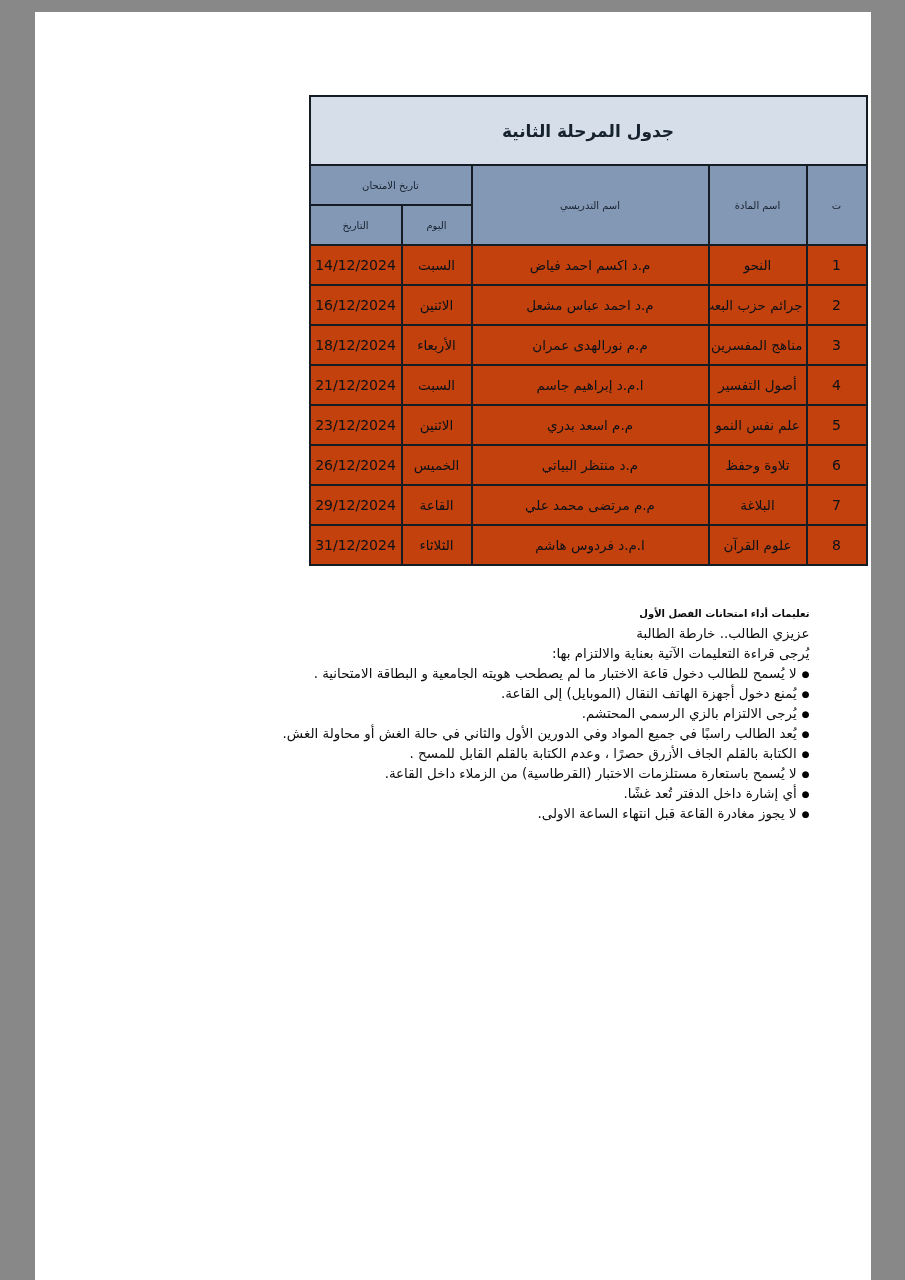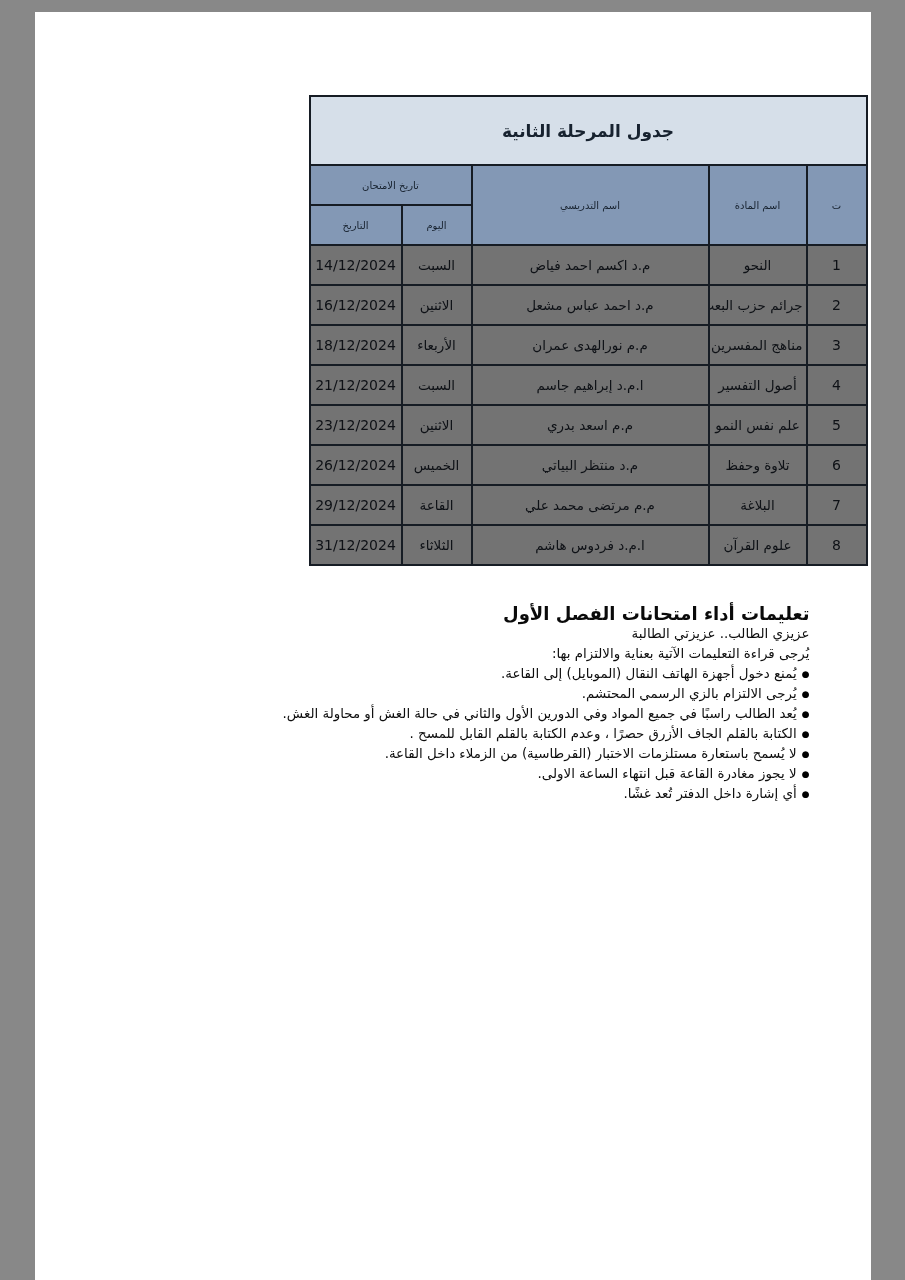--- a/index.html
+++ b/index.html
@@ -52,41 +52,41 @@
   }
   .hdr{
     background:var(--header-bg);
     color:var(--header-text);
     font-size:10px;
     font-weight:500;
     height:40px;
   }
   tbody td{
     height:40px;
-    background:#737373;
+    background:#c2410c;
     color:var(--body-text);
     font-size:13.5px;
   }
   td.c-date{direction:ltr;font-size:14px;}
   td.c-num{font-size:14px;}
 
   
   .instructions{
     position:absolute;
     top:592px;
     right:61px;
     width:770px;
     direction:rtl;
     text-align:right;
     color:#0d0d0d;
     font-size:13.4px;
   }
   .ins-title{
     font-weight:bold;
-    font-size:18px;
+    font-size:10px;
     color:#0a0a0a;
     line-height:20px;
   }
   .ins-line{
     line-height:20px;
   }
   .bullet .dot{
     font-size:9px;
     vertical-align:middle;
     margin-inline-end:5px;
@@ -186,36 +186,37 @@
       <td class="c-subject">علوم القرآن</td>
       <td class="c-instructor">ا.م.د فردوس هاشم</td>
       <td class="c-day">الثلاثاء</td>
       <td class="c-date">31/12/2024</td>
     </tr>
   </tbody>
   </table>
 
   <div class="instructions">
     <div class="ins-title">تعليمات أداء امتحانات الفصل الأول</div>
-    <div class="ins-line">عزيزي الطالب.. عزيزتي الطالبة</div>
+    <div class="ins-line">عزيزي الطالب.. خارطة الطالبة</div>
     <div class="ins-line">يُرجى قراءة التعليمات الآتية بعناية والالتزام بها:</div>
     <div>
 
+    <div class="ins-line bullet"><span class="dot">●</span><span>لا يُسمح للطالب دخول قاعة الاختبار ما لم يصطحب هويته الجامعية و البطاقة الامتحانية .</span></div>
 
 
     <div class="ins-line bullet"><span class="dot">●</span><span>يُمنع دخول أجهزة الهاتف النقال (الموبايل) إلى القاعة.</span></div>
 
 
     <div class="ins-line bullet"><span class="dot">●</span><span>يُرجى الالتزام بالزي الرسمي المحتشم.</span></div>
 
     <div class="ins-line bullet"><span class="dot">●</span><span>يُعد الطالب راسبًا في جميع المواد وفي الدورين الأول والثاني في حالة الغش أو محاولة الغش.</span></div>
 
     <div class="ins-line bullet"><span class="dot">●</span><span>الكتابة بالقلم الجاف الأزرق حصرًا ، وعدم الكتابة بالقلم القابل للمسح .</span></div>
 
     <div class="ins-line bullet"><span class="dot">●</span><span>لا يُسمح باستعارة مستلزمات الاختبار (القرطاسية) من الزملاء داخل القاعة.</span></div>
 
+    <div class="ins-line bullet"><span class="dot">●</span><span>أي إشارة داخل الدفتر تُعد غشًا.</span></div>
+
     <div class="ins-line bullet"><span class="dot">●</span><span>لا يجوز مغادرة القاعة قبل انتهاء الساعة الاولى.</span></div>
-
-    <div class="ins-line bullet"><span class="dot">●</span><span>أي إشارة داخل الدفتر تُعد غشًا.</span></div>
   </div>
   </div>
 
 </div>
 
 </body></html>

